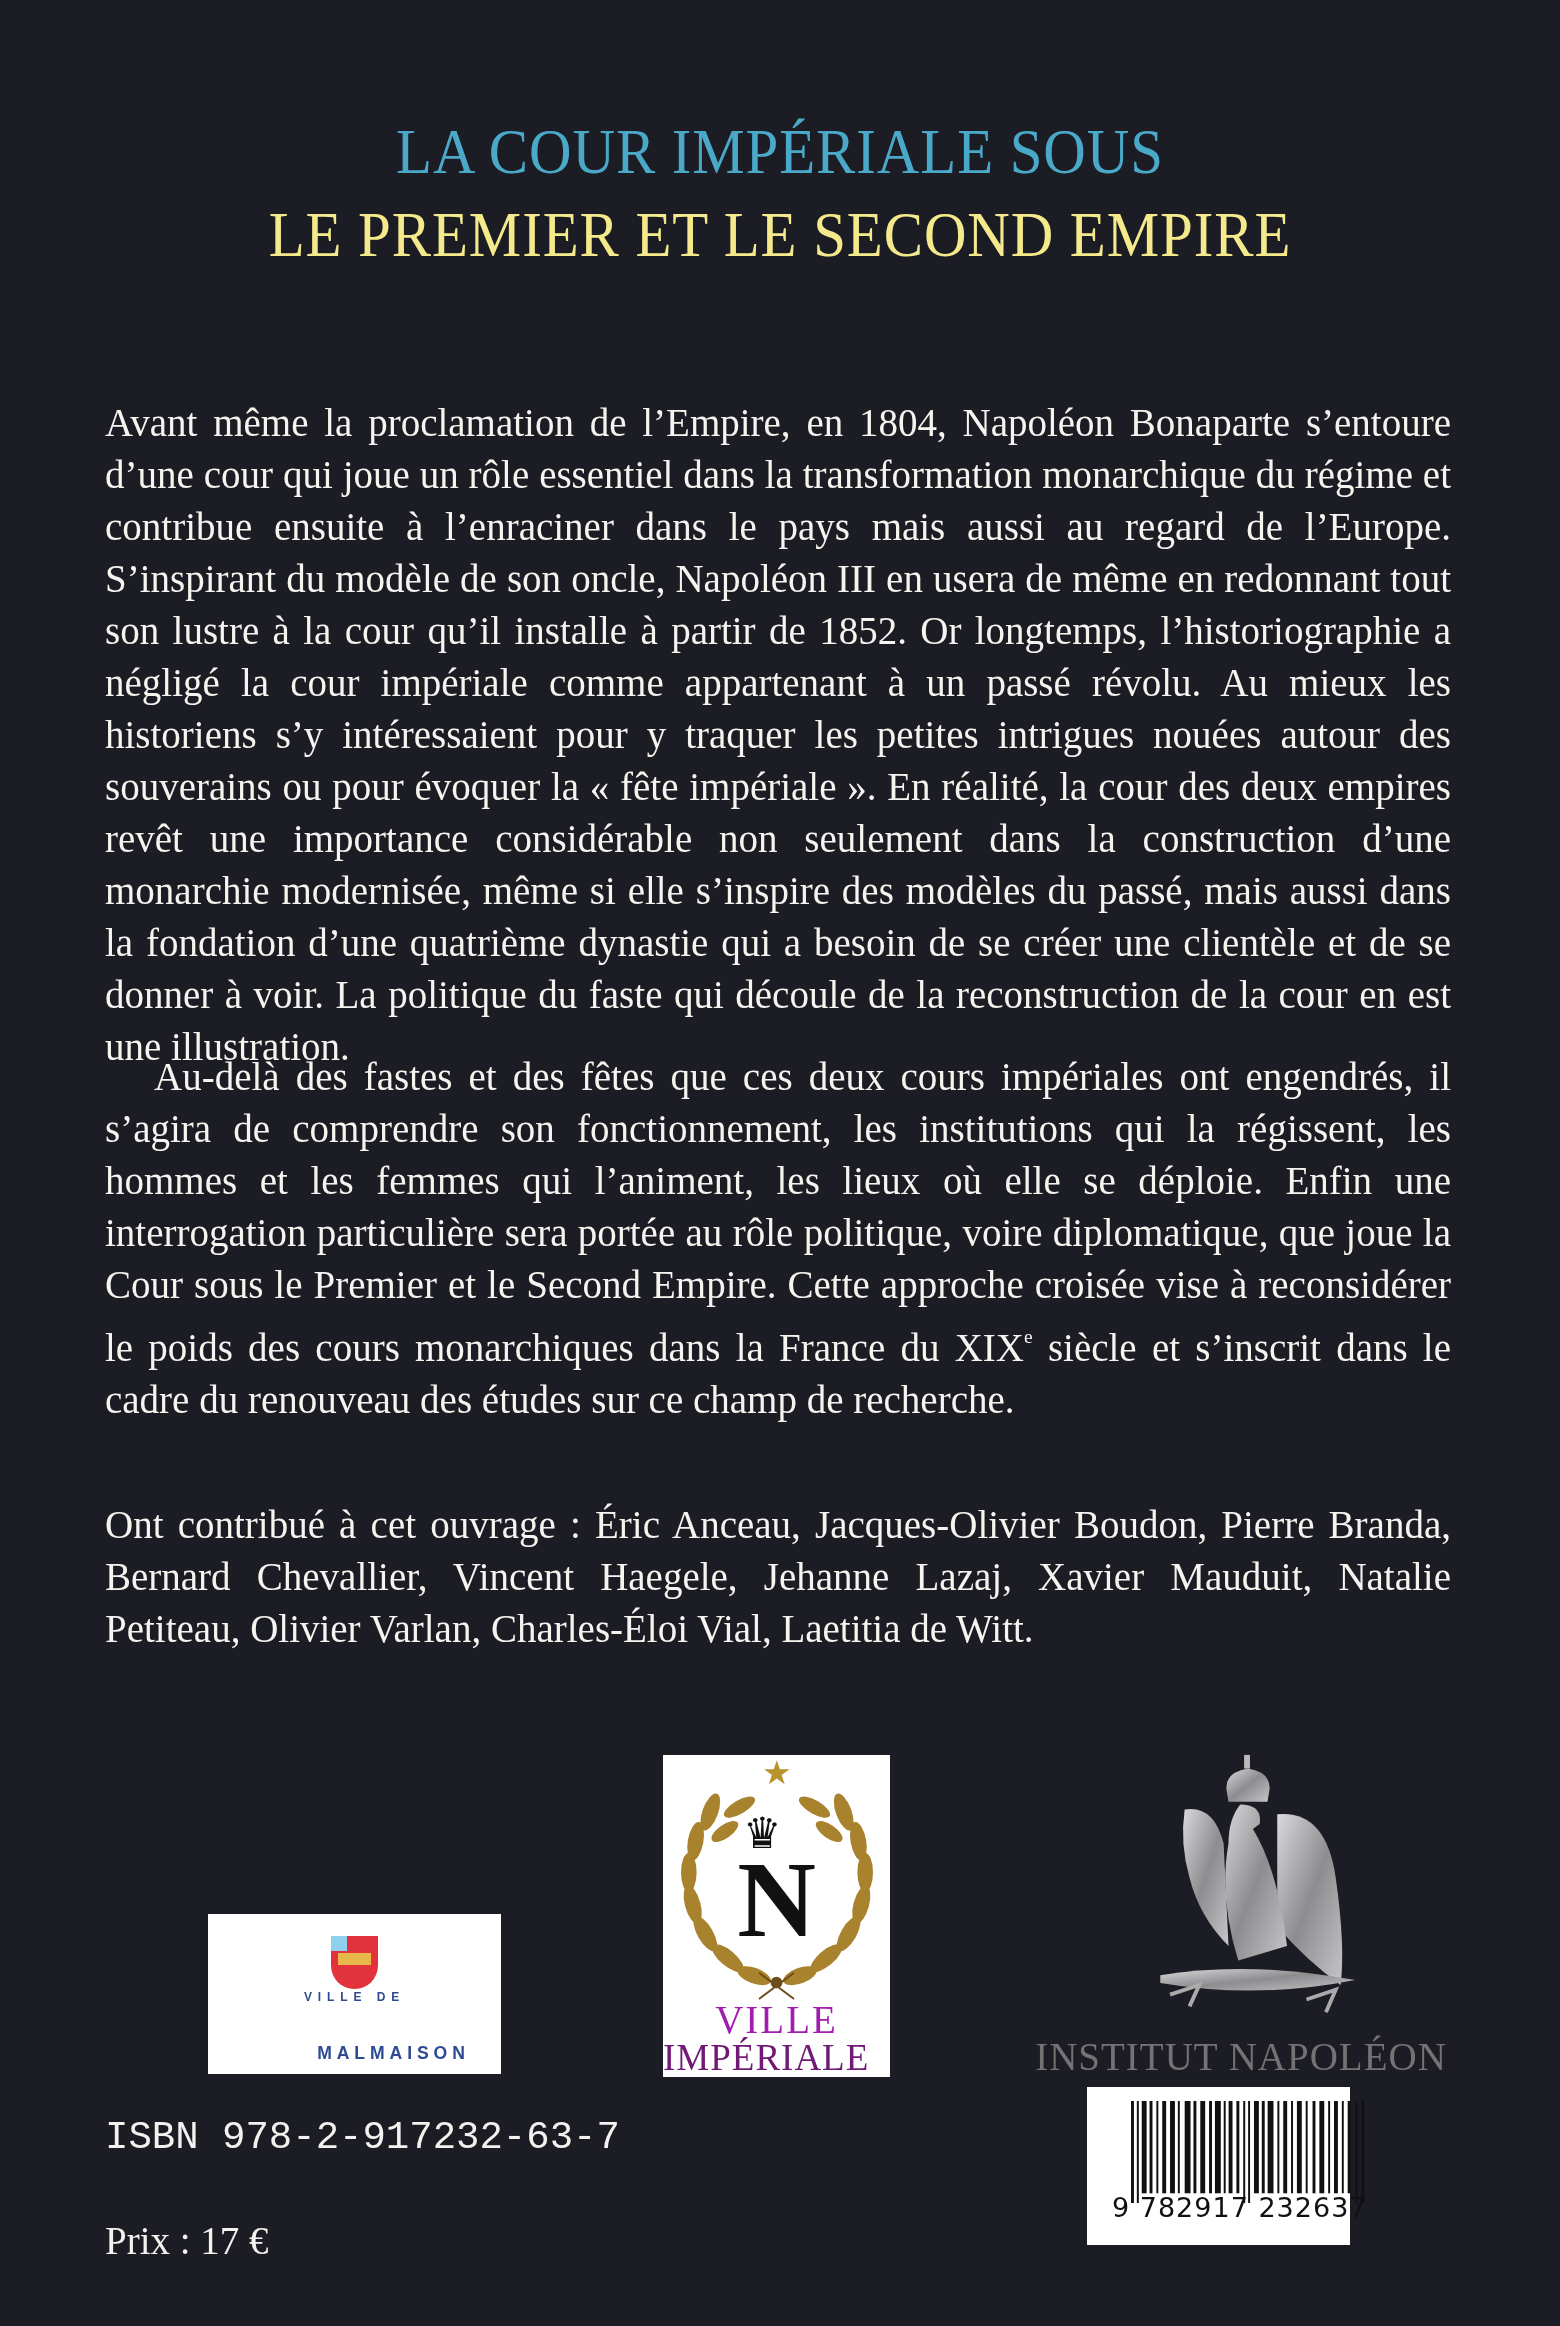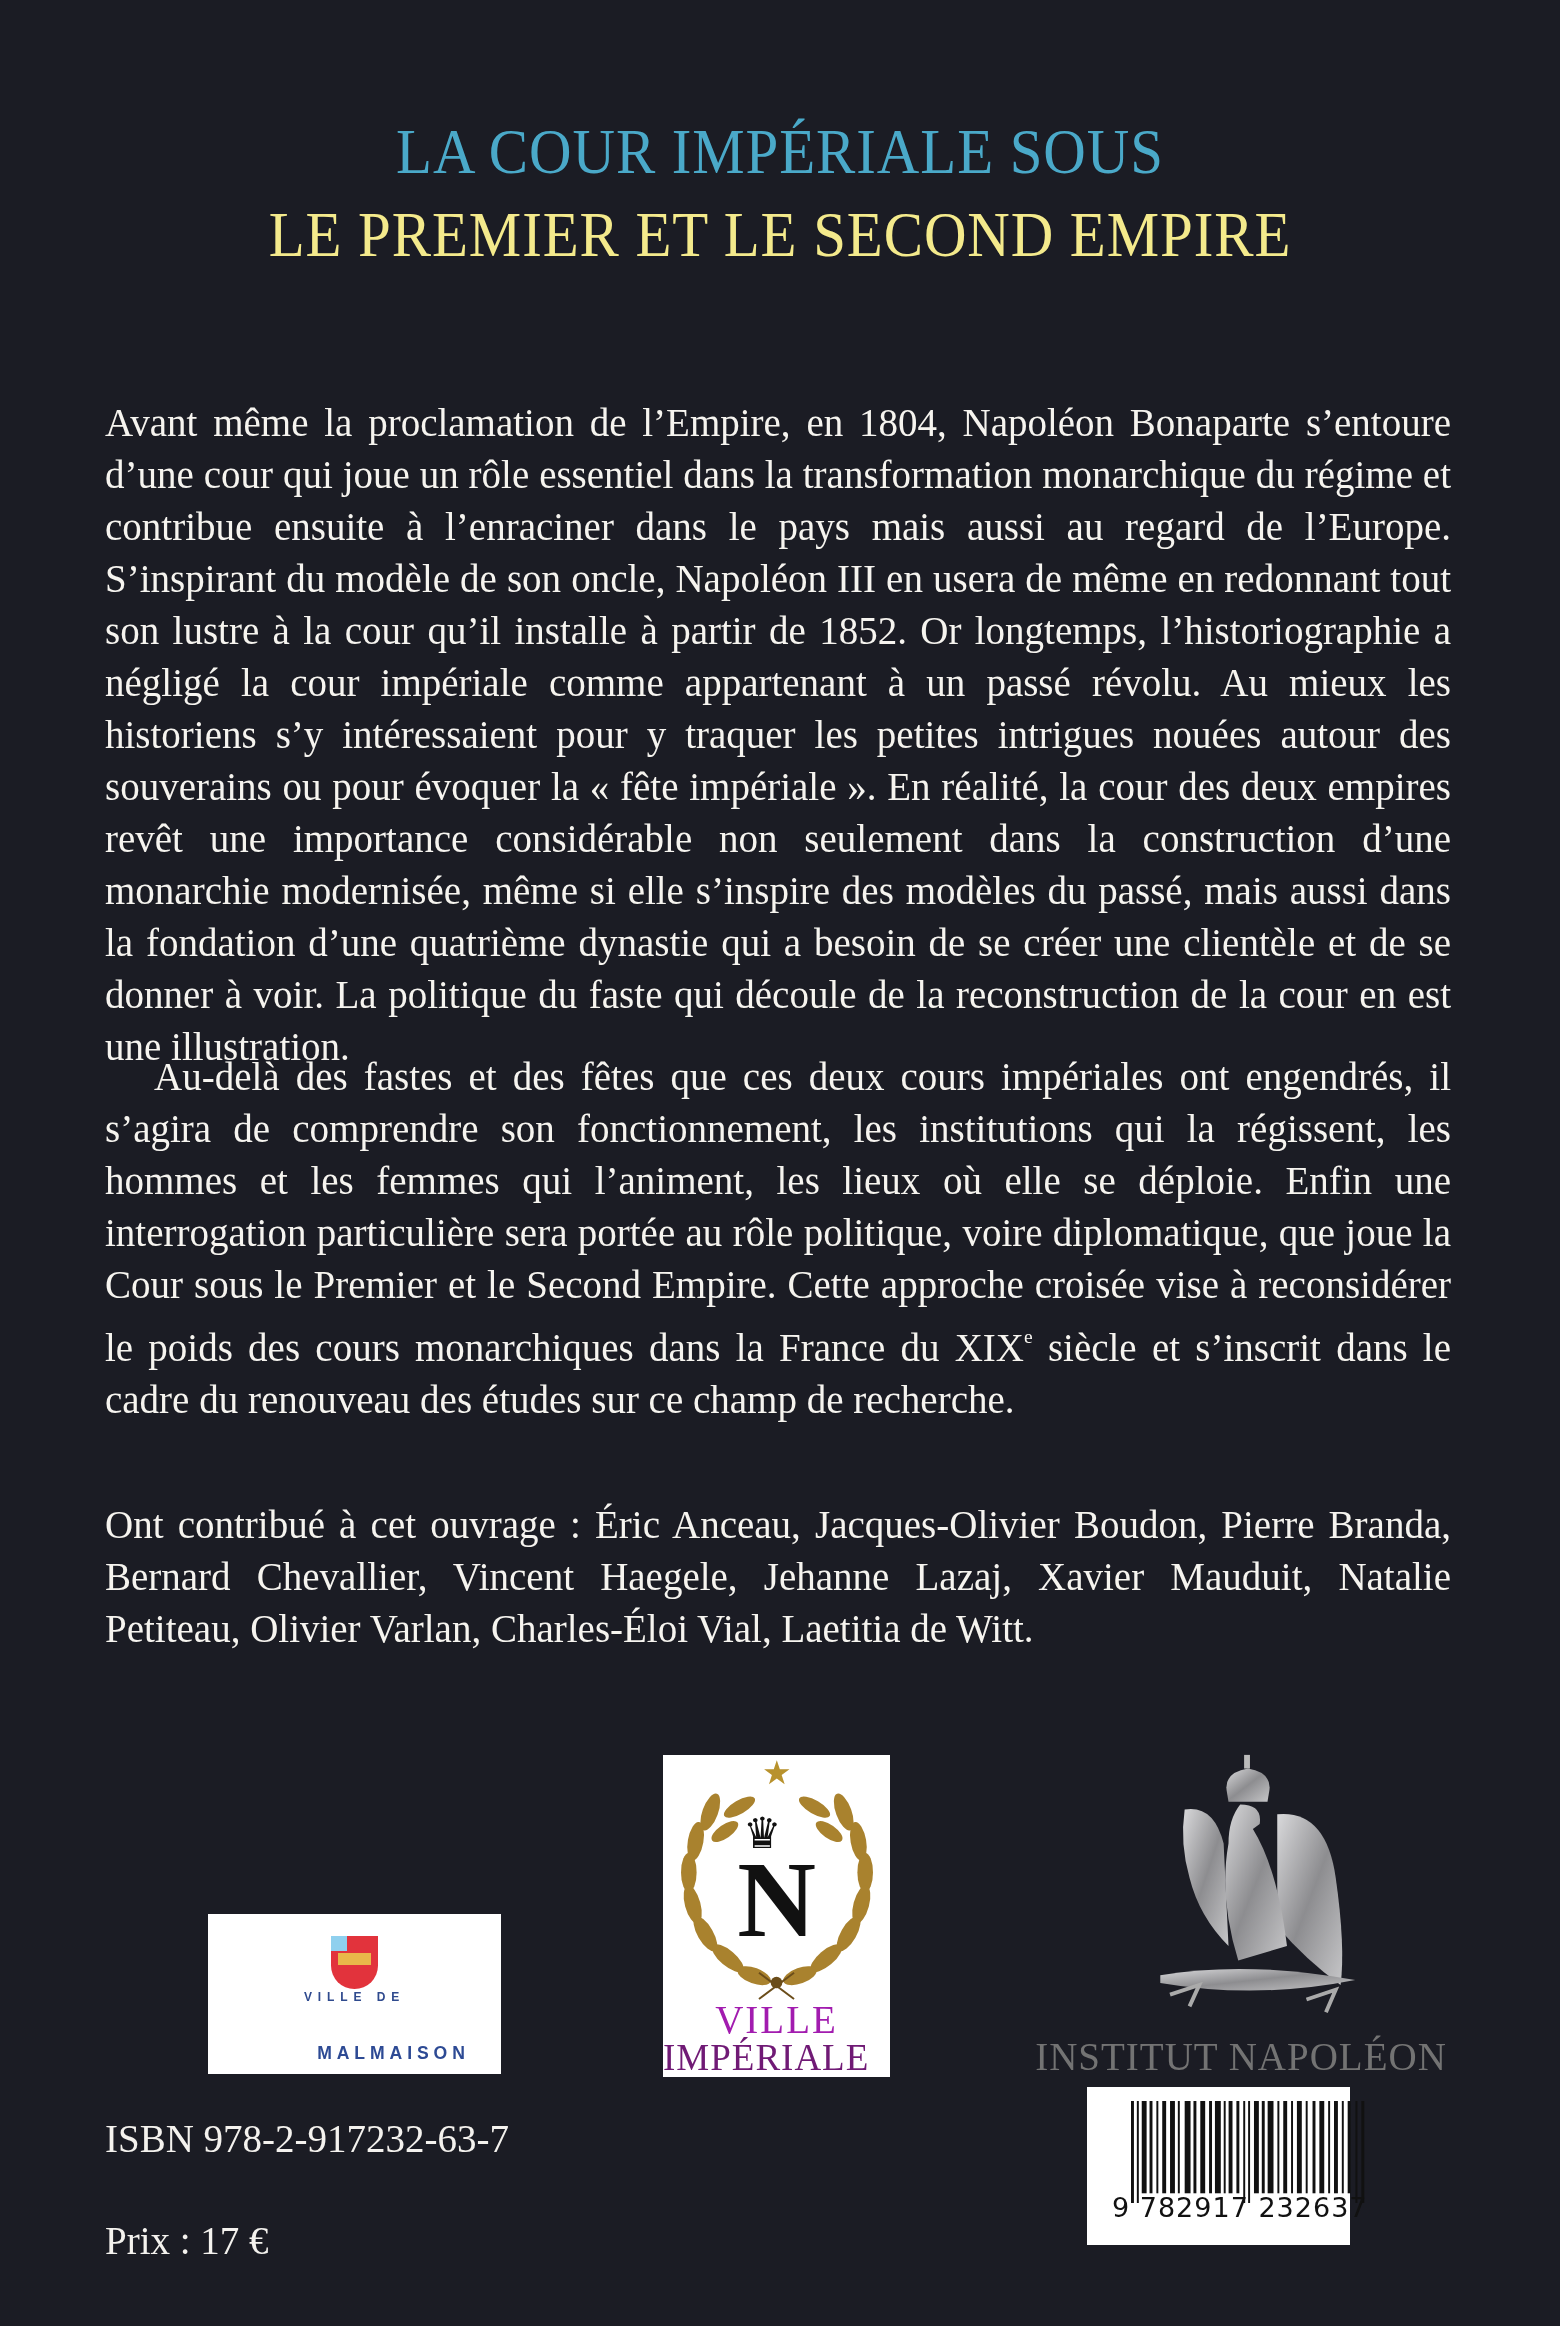--- a/index.html
+++ b/index.html
@@ -84,21 +84,21 @@
   .bars { position: absolute; left: 44px; top: 13.7px; width: 244px; height: 102px; }
   .barcode-digits {
     position: absolute; left: 25px; top: 105px; width: 263px;
     font-family: "DejaVu Sans", sans-serif; font-size: 27px; color: #111; letter-spacing: 1px;
   }
 
   .isbn, .prix {
     position: absolute; left: 105px; font-size: 39px; color: #f4f2ee;
     font-family: "Liberation Serif", serif;
   }
-  .isbn { top: 2116px; }
+  .isbn { top: 2116px; font-family: Liberation Mono, monospace; }
   .prix { top: 2170px; margin-top: 48px; }
 </style>
 </head>
 <body>
 
 <div class="title title-1">LA COUR IMPÉRIALE SOUS</div>
 <div class="title title-2">LE PREMIER ET LE SECOND EMPIRE</div>
 
 <div class="body-text para-1">
   <p>Avant même la proclamation de l’Empire, en 1804, Napoléon Bonaparte s’entoure d’une cour qui joue un rôle essentiel dans la transformation monarchique du régime et contribue ensuite à l’enraciner dans le pays mais aussi au regard de l’Europe. S’inspirant du modèle de son oncle, Napoléon III en usera de même en redonnant tout son lustre à la cour qu’il installe à partir de 1852. Or longtemps, l’historiographie a négligé la cour impériale comme appartenant à un passé révolu. Au mieux les historiens s’y intéressaient pour y traquer les petites intrigues nouées autour des souverains ou pour évoquer la « fête impériale ». En réalité, la cour des deux empires revêt une importance considérable non seulement dans la construction d’une monarchie modernisée, même si elle s’inspire des modèles du passé, mais aussi dans la fondation d’une quatrième dynastie qui a besoin de se créer une clientèle et de se donner à voir. La politique du faste qui découle de la reconstruction de la cour en est une illustration.</p>

